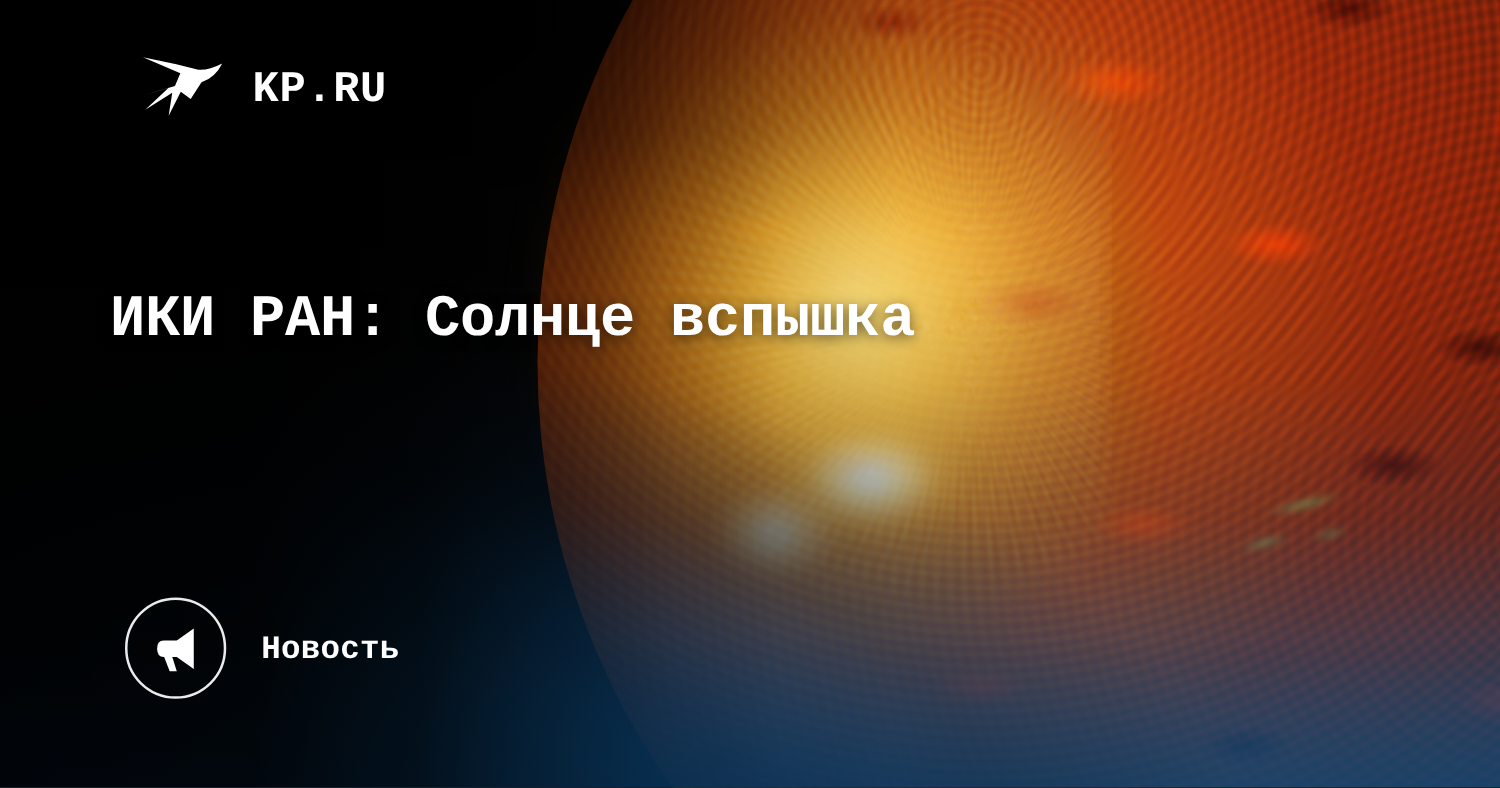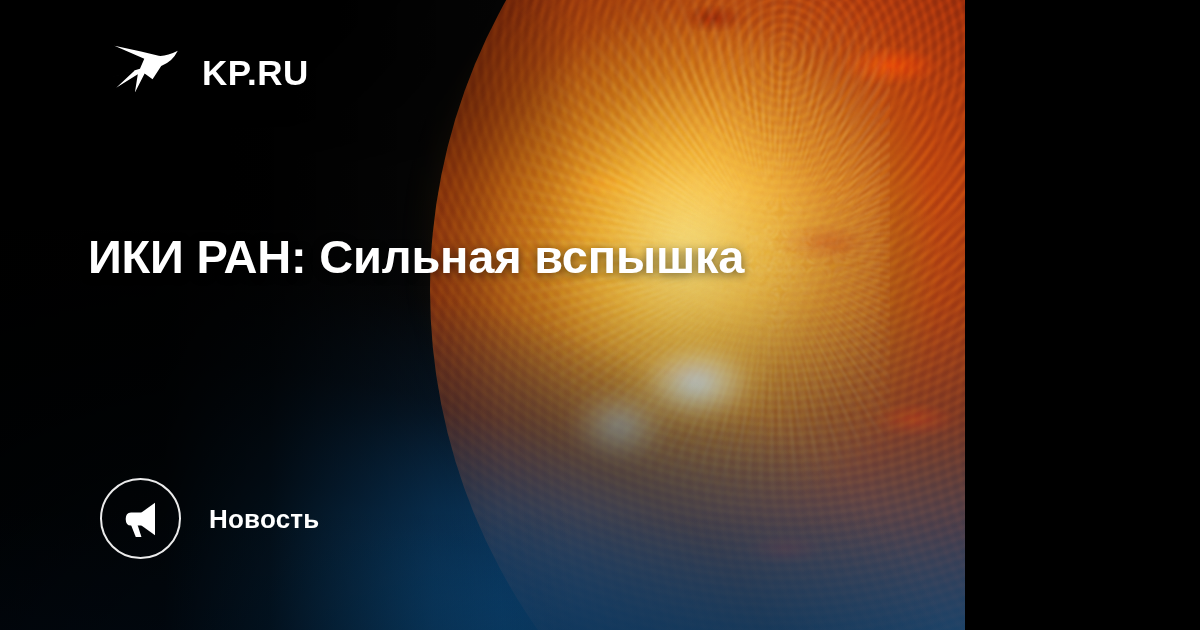--- a/index.html
+++ b/index.html
@@ -6,23 +6,24 @@
   * { margin:0; padding:0; box-sizing:border-box; }
   html, body {
     width:1200px; height:630px;
     background:#000;
     font-family:"Liberation Sans", sans-serif;
     overflow:hidden;
   }
 
   .card {
     position:relative;
-    width:965px; height:630px;
+    width:1200px; height:630px;
     overflow:hidden;
     background:#000;
+    font-family:Liberation Mono, monospace;
   }
 
   
   .bg { position:absolute; inset:0; }
 
   
   .bg-base {
     position:absolute; inset:0;
     background:#070707;
   }
@@ -327,21 +328,21 @@
   <div class="content">
 
     <div class="brand">
       <svg class="brand-mark" viewBox="0 0 100 100" aria-hidden="true">
         <path fill="#ffffff" d="M7.5 13.5 L49 31.5 L43 45.5 L5 57 L36 47.5 L10 72 L40 53 L36 78.5 L49.5 52 L60.5 60 L72.5 41.5 Q88 36 95.5 20.5 Q80 28.5 69 27.5 L44.5 21.5 Z"></path>
       </svg>
       <span class="brand-name">KP.RU</span>
     </div>
 
     <h1 class="headline">
-      <span class="headline-line">ИКИ РАН: Сильная вспышка</span>
+      <span class="headline-line">ИКИ РАН: Солнце вспышка</span>
     </h1>
 
     <div class="badge-row">
       <div class="badge-circle">
         <svg class="badge-icon" viewBox="0 0 48 48" aria-hidden="true">
           <path fill="#ffffff" d="M40 5.5 L40 42.5 L24.5 31.5 L24.5 16.5 Z"></path>
           <path fill="#ffffff" d="M12.5 16.5 L25.5 16.5 L25.5 31.5 L12.5 31.5 Q6.5 31.5 6.5 24 Q6.5 16.5 12.5 16.5 Z"></path>
           <path fill="#ffffff" d="M12.5 30.5 L20 30.5 L24.5 44.5 L18 44.5 Z"></path>
         </svg>
       </div>

